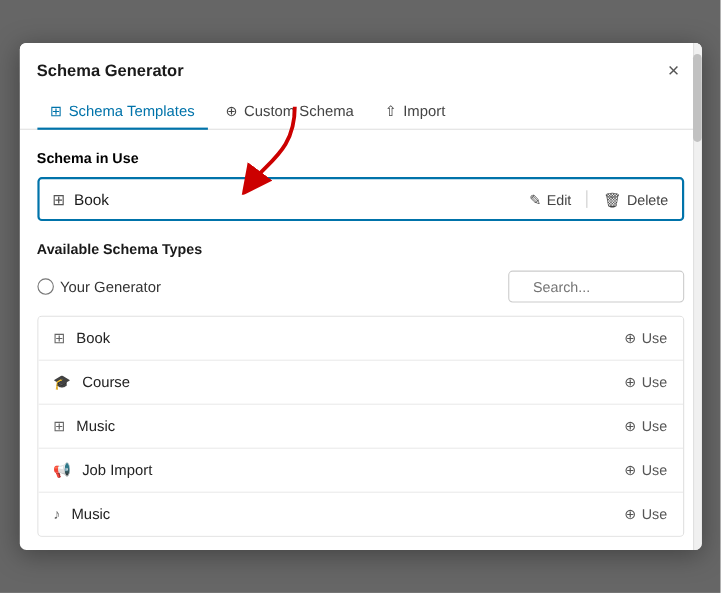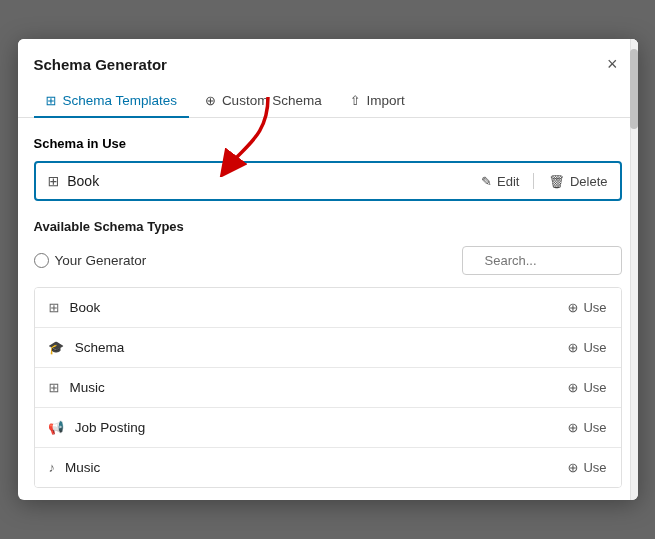--- a/index.html
+++ b/index.html
@@ -278,21 +278,21 @@
         </div>
         <button class="use-btn">
           <span>⊕</span>
           <span>Use</span>
         </button>
       </div>
 
       <div class="schema-item">
         <div class="schema-item-left">
           <span style="font-size:13px; color:#666;">🎓</span>
-          <span>Schema</span>
+          <span>Course</span>
         </div>
         <button class="use-btn">
           <span>⊕</span>
           <span>Use</span>
         </button>
       </div>
 
       <div class="schema-item">
         <div class="schema-item-left">
           <span style="font-size:13px; color:#666;">⊞</span>
@@ -300,21 +300,21 @@
         </div>
         <button class="use-btn">
           <span>⊕</span>
           <span>Use</span>
         </button>
       </div>
 
       <div class="schema-item">
         <div class="schema-item-left">
           <span style="font-size:13px; color:#666;">📢</span>
-          <span>Job Posting</span>
+          <span>Job Import</span>
         </div>
         <button class="use-btn">
           <span>⊕</span>
           <span>Use</span>
         </button>
       </div>
 
       <div class="schema-item">
         <div class="schema-item-left">
           <span style="font-size:13px; color:#666;">♪</span>

